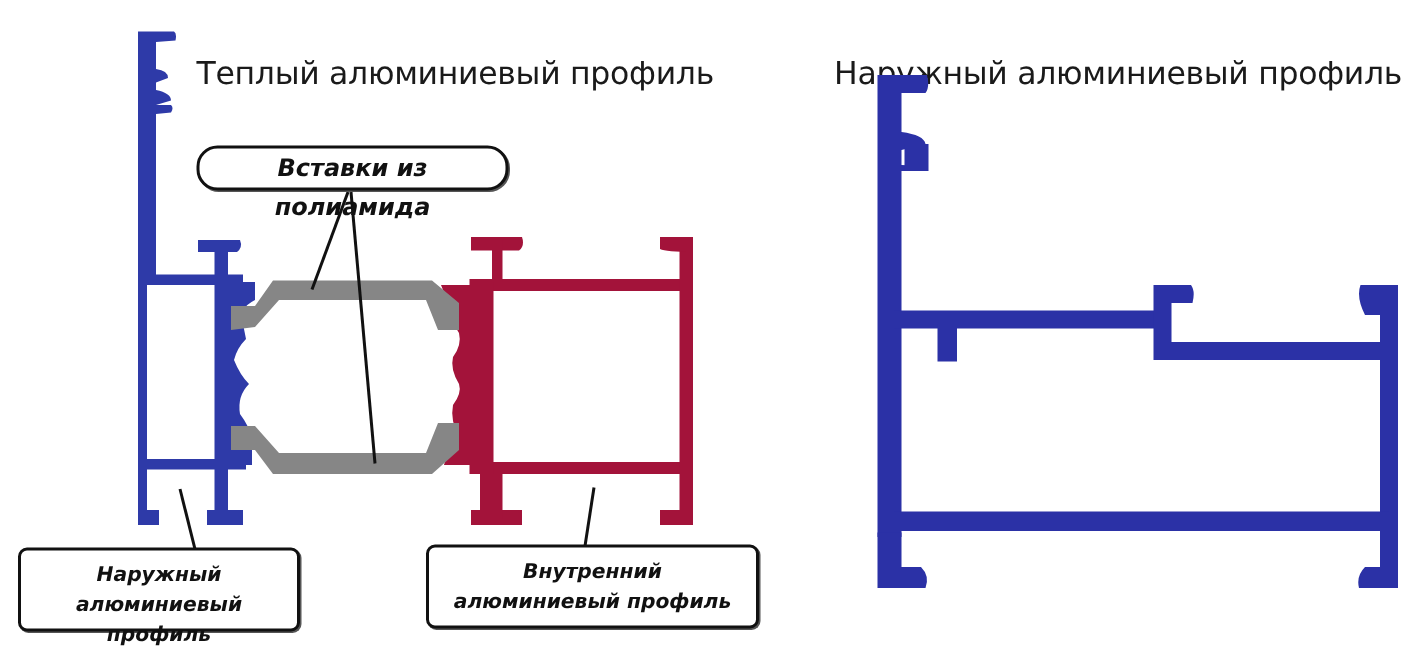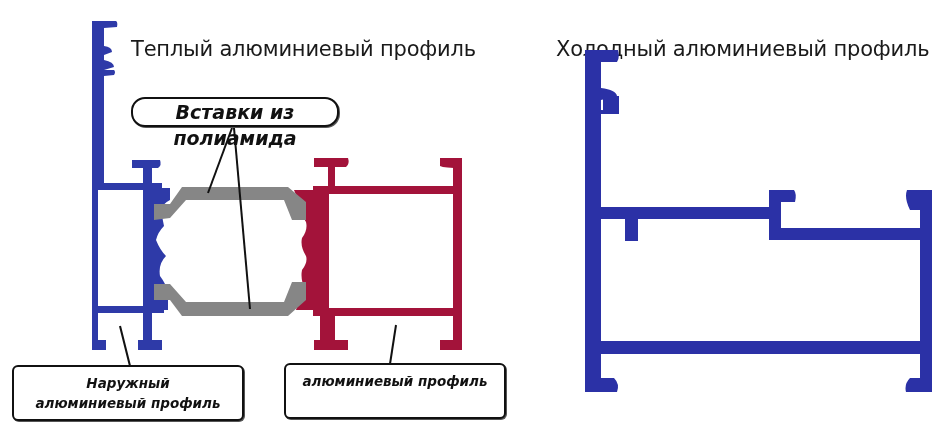--- a/index.html
+++ b/index.html
@@ -2,29 +2,29 @@
 <html><head>
 <meta charset="utf-8">
 <style>
   html, body { margin:0; padding:0; background:#ffffff; }
   body { width:940px; height:436px; position:relative; overflow:hidden; font-family:"DejaVu Sans", sans-serif; }
   .title { position:absolute; top:6px; font-size:21px; color:#1a1a1a; white-space:nowrap; letter-spacing:-0.2px;margin-top:31px; }
   #title-warm { left:131px; }
   #title-cold { left:556px; }
   svg { position:absolute; left:0; top:0; }
   .callout { position:absolute; background:#fff; border:2px solid #111; border-radius:6px; font-family:"DejaVu Sans", sans-serif; font-style:italic; font-weight:bold; color:#111; text-align:center; box-sizing:border-box; box-shadow:1px 1px 0 #555; }
-  #callout-inserts { left:131px; top:97px; width:208px; height:30px; font-size:19px; line-height:26px;border-radius:14px; }
-  #callout-outer { left:12px; top:365px; width:232px; height:56px; font-size:13.5px; line-height:20px; padding-top:6px; }
+  #callout-inserts { left:131px; top:97px; width:208px; height:30px; font-size:16px; line-height:26px;border-radius:14px; }
+  #callout-outer { left:12px; top:365px; width:188px; height:56px; font-size:13.5px; line-height:20px; padding-top:6px; }
   #callout-inner { left:284px; top:363px; width:222px; height:56px; font-size:13.5px; line-height:20px; padding-top:6px; }
 </style>
 </head>
 <body>
 
 <div class="title" id="title-warm">Теплый алюминиевый профиль</div>
-<div class="title" id="title-cold">Холодный алюминиевый профиль</div>
+<div class="title" id="title-cold">Наружный алюминиевый профиль</div>
 
 <svg width="940" height="436" viewBox="0 0 940 436">
 
   <g fill="#2e3aa8">
 
     <path d="M92,21 L116,21 Q118,22 117,27 L104,28 L104,46 Q112,47 112,52 L104,55 L104,60 Q114,62 114,67 L104,70 L104,185 L98,185 L98,350 L92,350 Z"></path>
     <path d="M104,70 L114,70 Q116,72 114,75 L104,76 Z"></path>
 
     <rect x="92" y="183" width="70" height="7"></rect>
 
@@ -85,14 +85,15 @@
 </svg>
 
 <div class="callout" id="callout-inserts">
   <span>Вставки из полиамида</span>
 </div>
 <div class="callout" id="callout-outer">
   <div>Наружный</div>
   <div>алюминиевый профиль</div>
 </div>
 <div class="callout" id="callout-inner">
+  <div>Внутренний</div>
   <div>алюминиевый профиль</div>
 </div>
 
 </body></html>

